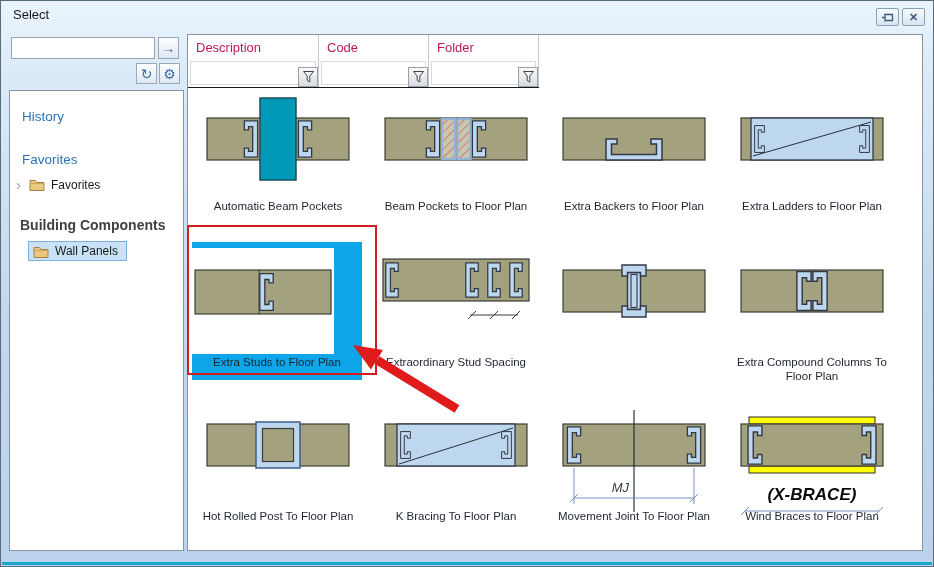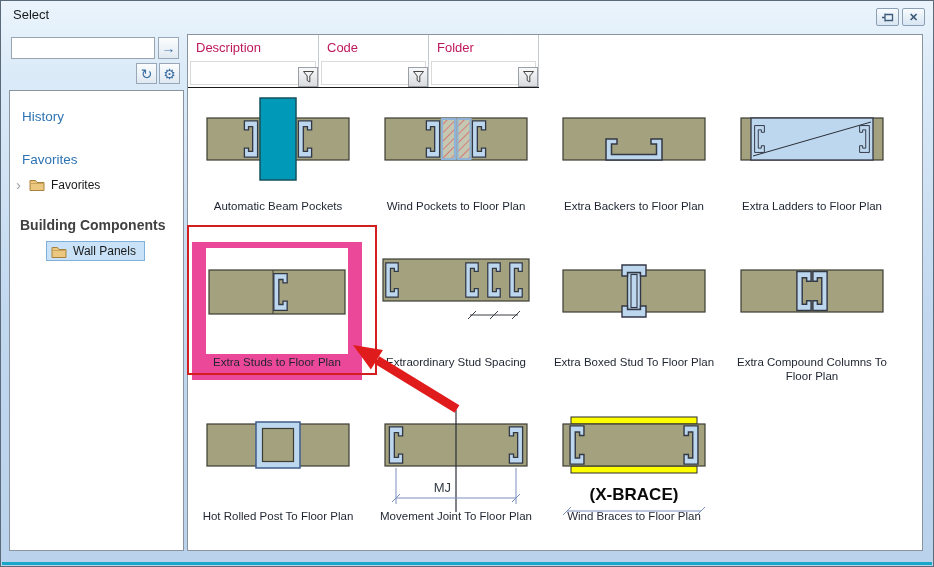--- a/index.html
+++ b/index.html
@@ -21,45 +21,45 @@
   .gear-btn{left:158px;top:62px;width:21px;height:21px;font-size:14px;}
   
   .sidebar{position:absolute;left:8px;top:89px;width:175px;height:461px;background:#fff;
            border:1px solid #8A949E;box-sizing:border-box;}
   .sb-history{position:absolute;left:12px;top:18px;font-size:13.5px;color:#2E74B5;}
   .sb-favh{position:absolute;left:12px;top:61px;font-size:13.5px;color:#2E74B5;}
   .sb-row{position:absolute;display:flex;align-items:center;gap:6px;font-size:12px;color:#1A1A1A;}
   .sb-favrow{left:6px;top:86px;}
   .chev{color:#9AA0A6;font-size:15px;line-height:1;margin-right:2px;}
   .sb-comph{position:absolute;left:10px;top:126px;font-size:14px;font-weight:bold;color:#404040;}
-  .sb-wallrow{left:36px;top:150px;background:#C9E2F8;border:1px solid #7FB0DC;padding:2px 8px 2px 4px;}
+  .sb-wallrow{left:18px;top:150px;background:#C9E2F8;border:1px solid #7FB0DC;padding:2px 8px 2px 4px;}
   
   .main{position:absolute;left:186px;top:33px;width:736px;height:517px;background:#fff;
         border:1px solid #8A949E;box-sizing:border-box;}
   .headers{position:absolute;left:0;top:0;display:flex;height:52px;border-bottom:1px solid #1A1A1A;}
   .col{position:relative;border-right:1px solid #C3C9CF;background:#fff;box-sizing:border-box;}
   .col1{width:131px;} .col2{width:110px;} .col3{width:110px;}
   .col-label{padding:5px 0 0 8px;font-size:13px;color:#be185d;}
   .filter-box{position:absolute;left:2px;right:2px;bottom:2px;height:22px;border:1px solid #DADADA;background:#fff;}
   .funnel-btn{position:absolute;right:0;bottom:0;width:20px;height:20px;border:1px solid #9AA0A6;
               background:linear-gradient(#F8F9FA,#D9DCDF);display:flex;align-items:center;justify-content:center;box-sizing:border-box;}
   
   .grid{position:absolute;left:1px;top:55px;display:grid;grid-template-columns:repeat(4,178px);
         grid-template-rows:138px 174px 135px;}
   .cell{position:relative;display:flex;flex-direction:column;align-items:center;}
-  .thumb{display:flex;align-items:flex-start;justify-content:center;}
+  .thumb{display:flex;align-items:flex-start;justify-content:center;font-style:italic;}
   .r1 .thumb{height:104px;} .r1 .thumb svg{margin-top:2px;}
   .r2 .thumb{height:126px;align-items:center;}
   .r3 .thumb{height:110px;} .r3 .thumb svg{margin-top:6px;}
   .lbl{font-size:11.5px;color:#1E2430;text-align:center;line-height:1.2;padding:0 4px;}
   .r1 .lbl{margin-top:6px;} .r2 .lbl{margin-top:2px;} .r3 .lbl{margin-top:-2px;}
   svg{display:block;}
   
-  .sel-box{position:absolute;left:3px;top:14px;width:170px;height:138px;background:#ec4899;
-           display:flex;flex-direction:column;align-items:center;z-index:2;}
+  .sel-box{position:absolute;left:3px;top:14px;width:170px;height:138px;background:#0ea5e9;
+           display:flex;flex-direction:column;z-index:2;}
   .thumb-white{margin-top:6px;width:142px;height:106px;background:#fff;display:flex;align-items:center;justify-content:center;}
   .sel-lbl{margin-top:3px;}
   .red-rect{position:absolute;left:-2px;top:-3px;width:190px;height:150px;border:2px solid #D21E1E;z-index:5;box-sizing:border-box;}
   .arrow-overlay{position:absolute;left:336px;top:332px;z-index:10;pointer-events:none;}
   .bottom-strip{position:absolute;left:1px;right:1px;bottom:1px;height:3px;background:#18A7C7;}
 </style>
 </head>
 <body>
 
 <svg width="0" height="0" style="position:absolute" aria-hidden="true">
@@ -177,21 +177,21 @@
         <div class="cell r1">
           <div class="thumb">
               <svg width="150" height="95" viewBox="0 0 150 95">
             <rect x="4" y="26" width="142" height="42" fill="#A3A17E" stroke="#3C3C34" stroke-width="1.2"></rect>
             <use href="#cstud-l" x="44" y="28" width="16" height="38"></use>
             <use href="#cstud-r" x="90" y="28" width="16" height="38"></use>
             <rect x="61" y="27" width="13" height="40" fill="url(#hatch)" stroke="#8FB2D9" stroke-width="2"></rect>
             <rect x="76.5" y="27" width="13" height="40" fill="url(#hatch)" stroke="#8FB2D9" stroke-width="2"></rect>
           </svg>
             </div>
-          <div class="lbl">Wind Pockets to Floor Plan</div>
+          <div class="lbl">Beam Pockets to Floor Plan</div>
         </div>
 
         <div class="cell r1">
           <div class="thumb">
               <svg width="150" height="95" viewBox="0 0 150 95">
             <rect x="4" y="26" width="142" height="42" fill="#A3A17E" stroke="#3C3C34" stroke-width="1.2"></rect>
             <path d="M47,47 H58 V52 H52.5 V62.5 H97.5 V52 H92 V47 H103 V68 H47 Z" fill="#BDD7EE" stroke="#333846" stroke-width="1.5"></path>
           </svg>
             </div>
           <div class="lbl">Extra Backers to Floor Plan</div>
@@ -246,21 +246,20 @@
         <div class="cell r2">
           <div class="thumb">
               <svg width="150" height="95" viewBox="0 0 150 95">
             <rect x="4" y="26" width="142" height="42" fill="#A3A17E" stroke="#3C3C34" stroke-width="1.2"></rect>
             <rect x="68.5" y="28.5" width="13" height="37" fill="#BDD7EE" stroke="#333846" stroke-width="1.4"></rect>
             <rect x="72" y="30.5" width="6" height="33" fill="none" stroke="#333846" stroke-width="1.1"></rect>
             <path d="M63,21 H87 V32 H81.5 V28.5 H68.5 V32 H63 Z" fill="#BDD7EE" stroke="#333846" stroke-width="1.4"></path>
             <path d="M63,73 H87 V62 H81.5 V65.5 H68.5 V62 H63 Z" fill="#BDD7EE" stroke="#333846" stroke-width="1.4"></path>
           </svg>
             </div>
-          <div class="lbl">Extra Boxed Stud To Floor Plan</div>
         </div>
 
         <div class="cell r2">
           <div class="thumb">
               <svg width="150" height="95" viewBox="0 0 150 95">
             <rect x="4" y="26" width="142" height="42" fill="#A3A17E" stroke="#3C3C34" stroke-width="1.2"></rect>
             <use href="#cstud-r" x="59" y="23" width="16" height="48"></use>
             <use href="#cstud-l" x="75" y="23" width="16" height="48"></use>
           </svg>
             </div>
@@ -271,20 +270,32 @@
           <div class="thumb">
               <svg width="150" height="110" viewBox="0 0 150 110">
             <rect x="4" y="16" width="142" height="42" fill="#A3A17E" stroke="#3C3C34" stroke-width="1.2"></rect>
             <rect x="53" y="14" width="44" height="46" fill="#BDD7EE" stroke="#3F5E8C" stroke-width="1.5"></rect>
             <rect x="59.5" y="20.5" width="31" height="33" fill="#A3A17E" stroke="#3C3C34" stroke-width="1.2"></rect>
           </svg>
             </div>
           <div class="lbl">Hot Rolled Post To Floor Plan</div>
         </div>
 
+        <div class="cell r3">
+          <div class="thumb">
+              <svg width="150" height="110" viewBox="0 0 150 110">
+            <rect x="4" y="16" width="142" height="42" fill="#A3A17E" stroke="#3C3C34" stroke-width="1.2"></rect>
+            <rect x="16" y="16" width="118" height="42" fill="#BDD7EE" stroke="#333846" stroke-width="1.3"></rect>
+            <line x1="18" y1="56" x2="132" y2="20" stroke="#2A2F38" stroke-width="1"></line>
+            <use href="#cstud-r" x="19" y="20" width="11" height="34"></use>
+            <use href="#cstud-l" x="120" y="20" width="11" height="34"></use>
+          </svg>
+            </div>
+          <div class="lbl">K Bracing To Floor Plan</div>
+        </div>
 
         <div class="cell r3">
           <div class="thumb">
               <svg width="150" height="110" viewBox="0 0 150 110">
             <rect x="4" y="16" width="142" height="42" fill="#A3A17E" stroke="#3C3C34" stroke-width="1.2"></rect>
             <use href="#cstud-r" x="7" y="18" width="16" height="38"></use>
             <use href="#cstud-l" x="127" y="18" width="16" height="38"></use>
             <line x1="75" y1="2" x2="75" y2="104" stroke="#2A2F38" stroke-width="1.2"></line>
             <g stroke="#7A90C0" stroke-width="1">
               <line x1="15" y1="60" x2="15" y2="96"></line>

